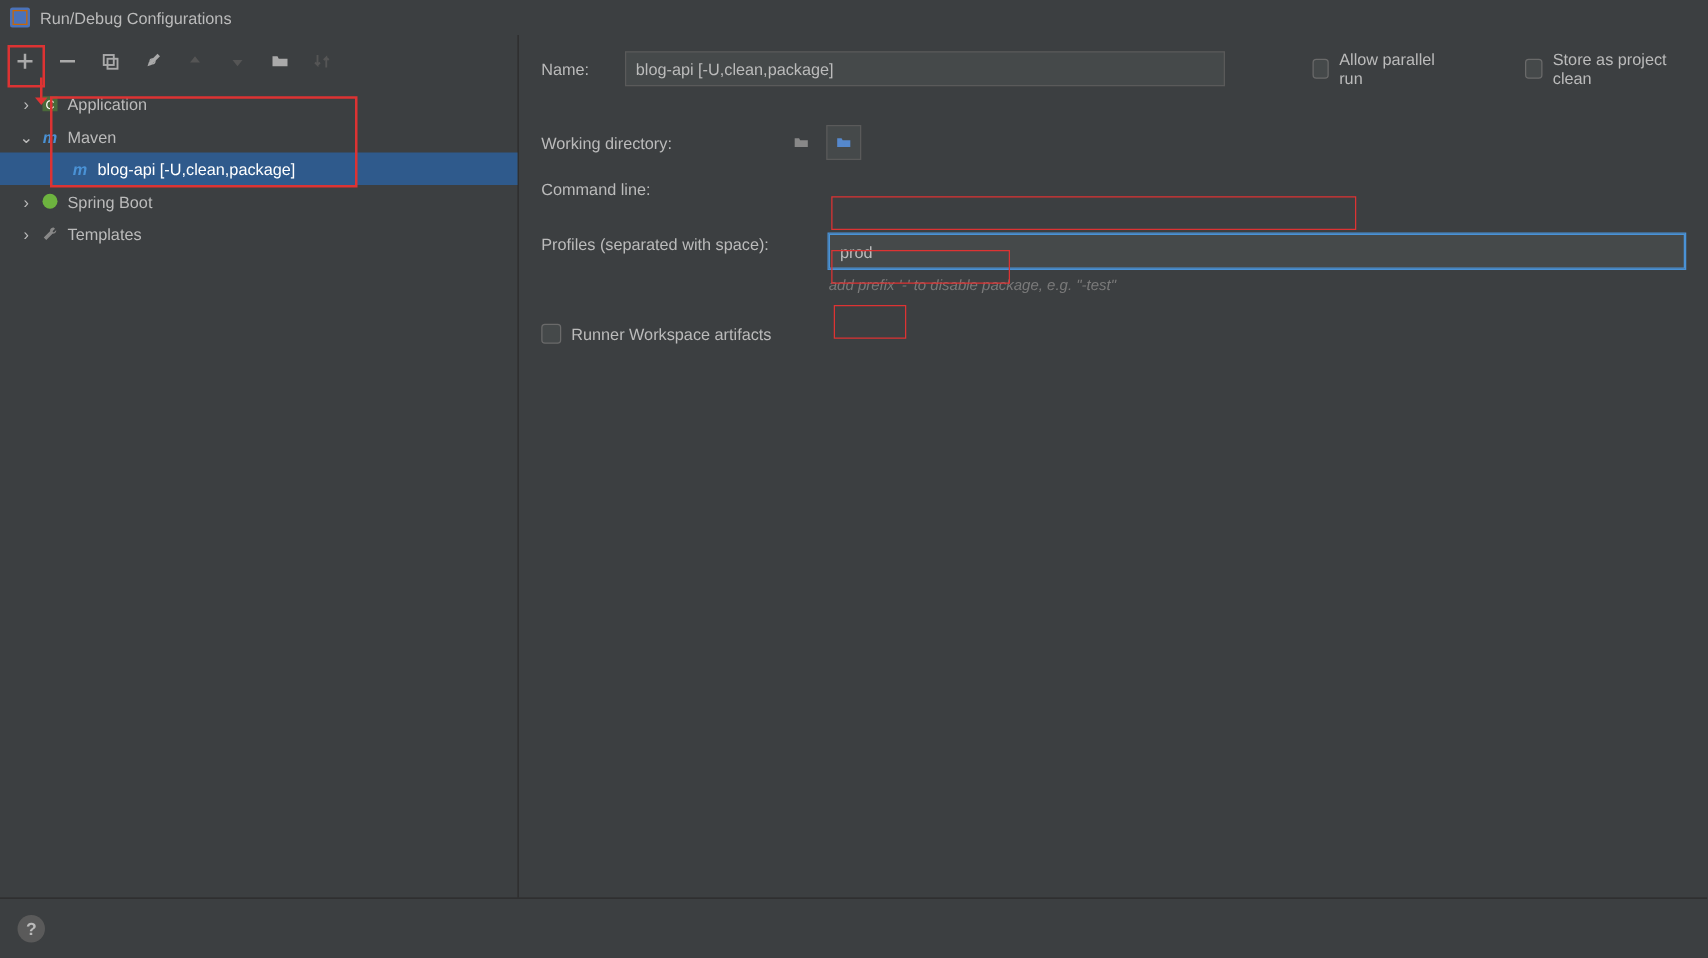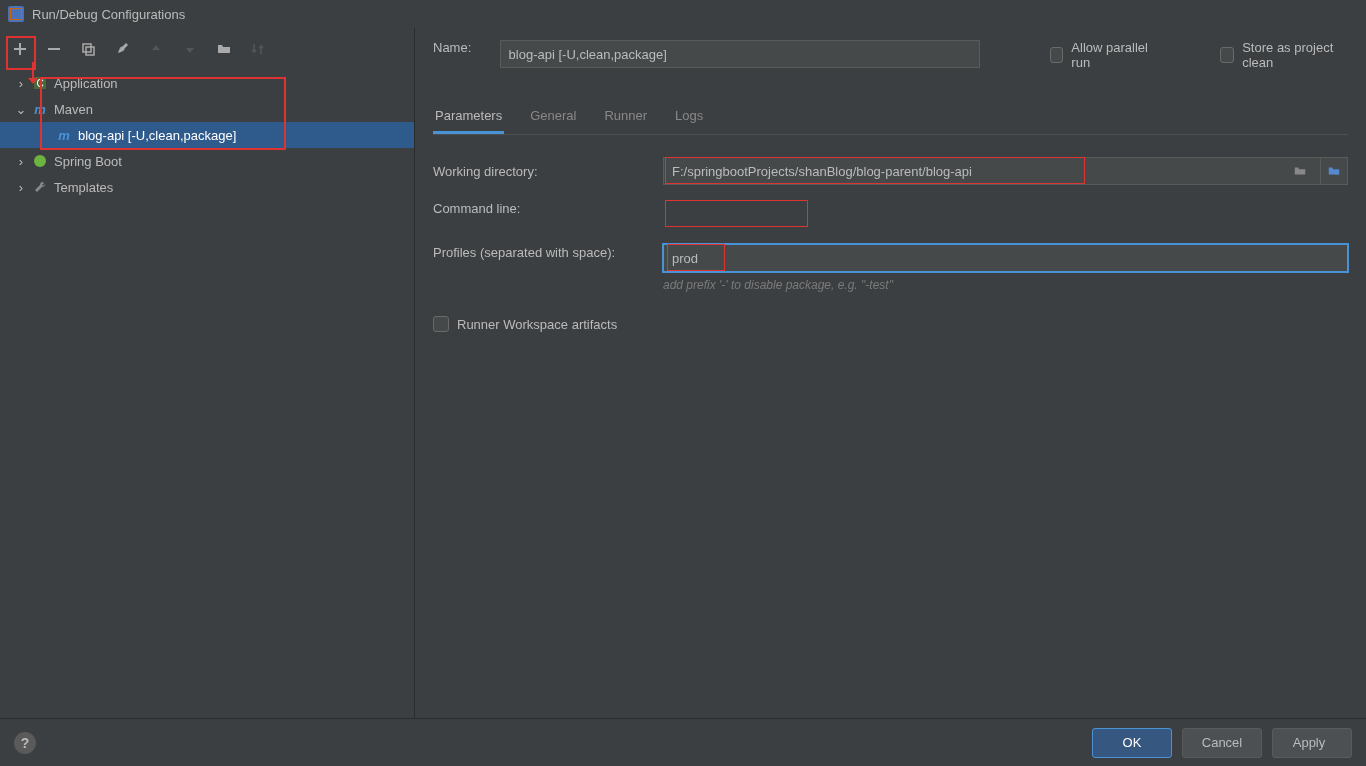--- a/index.html
+++ b/index.html
@@ -28,21 +28,21 @@
 .tree-item.selected { background: #2f5a8c; color: #fff; }
 .tree-arrow { width: 10px; display: inline-flex; justify-content: center; }
 .tree-icon { width: 16px; height: 16px; display: inline-flex; align-items: center; justify-content: center; }
 .tree-icon.maven { color: #4a92d6; font-weight: bold; font-style: italic; font-size: 13px; }
 .tree-icon.app { color: #6a9e4e; font-size: 12px; }
 .tree-icon.spring { color: #6db33f; }
 .tree-icon.template { color: #888; }
 .tree-item.child { padding-left: 56px; }
 
 .content { flex: 1; padding: 12px 18px; display: flex; flex-direction: column; }
-.name-row { display: flex; align-items: flex-start; gap: 24px; margin-bottom: 30px; height: 30px; }
+.name-row { display: flex; align-items: center; gap: 24px; margin-bottom: 30px; height: 30px; }
 .name-label { width: 50px; }
 .name-input { flex: 0 0 480px; background: #45494a; border: 1px solid #5a5a5a; color: #bbbbbb; padding: 5px 8px; font-size: 13px; height: 28px; }
 .checkbox-row { display: flex; align-items: center; gap: 8px; padding-left: 22px; }
 .checkbox { width: 16px; height: 16px; border: 1px solid #6a6a6a; background: #45494a; border-radius: 3px; cursor: pointer; }
 .spacer-flex { flex: 1; }
 
 .tabs { display: flex; gap: 24px; border-bottom: 1px solid #4f4f4f; margin-bottom: 22px; }
 .tab { padding: 8px 2px; cursor: pointer; color: #888; }
 .tab.active { color: #bbbbbb; border-bottom: 3px solid #4a92d6; }
 
@@ -172,30 +172,23 @@
       <div class="checkbox-row">
         <div class="checkbox"></div>
         <span>Allow parallel run</span>
       </div>
       <div class="checkbox-row" style="margin-left:20px">
         <div class="checkbox"></div>
         <span>Store as project clean</span>
       </div>
     </div>
 
-    <div class="tabs">
-      <div class="tab active">Parameters</div>
-      <div class="tab">General</div>
-      <div class="tab">Runner</div>
-      <div class="tab">Logs</div>
-    </div>
 
     <div class="form-row">
       <span class="form-label">Working directory:</span>
-      <input class="form-input" value="F:/springbootProjects/shanBlog/blog-parent/blog-api" style="">
       <div class="input-icon-btn inside">
         <svg width="14" height="14" viewBox="0 0 16 16">
             <path d="M2 4h4l1 2h7v6H2z" fill="#888"></path>
           </svg>
       </div>
       <div class="input-actions">
         <div class="input-icon-btn">
           <svg width="14" height="14" viewBox="0 0 16 16">
               <path d="M2 4h4l1 2h7v6H2z" fill="#5588cc"></path>
               <rect x="9" y="8" width="4" height="4" fill="#5588cc"></rect>
@@ -216,25 +209,20 @@
 
     <div class="resolve-row">
       <div class="checkbox"></div>
       <span>Runner Workspace artifacts</span>
     </div>
   </div>
 </div>
 
 <div class="footer">
   <div class="help-btn">?</div>
-  <div class="footer-buttons">
-    <button class="btn primary">OK</button>
-    <button class="btn">Cancel</button>
-    <button class="btn apply">Apply</button>
-  </div>
 </div>
 
 <div class="red-box red-box-add"></div>
 <div class="red-arrow"></div>
 <div class="red-box red-box-tree"></div>
 <div class="red-box red-box-wd"></div>
 <div class="red-box red-box-cmd"></div>
 <div class="red-box red-box-prof"></div>
 
 </body></html>

